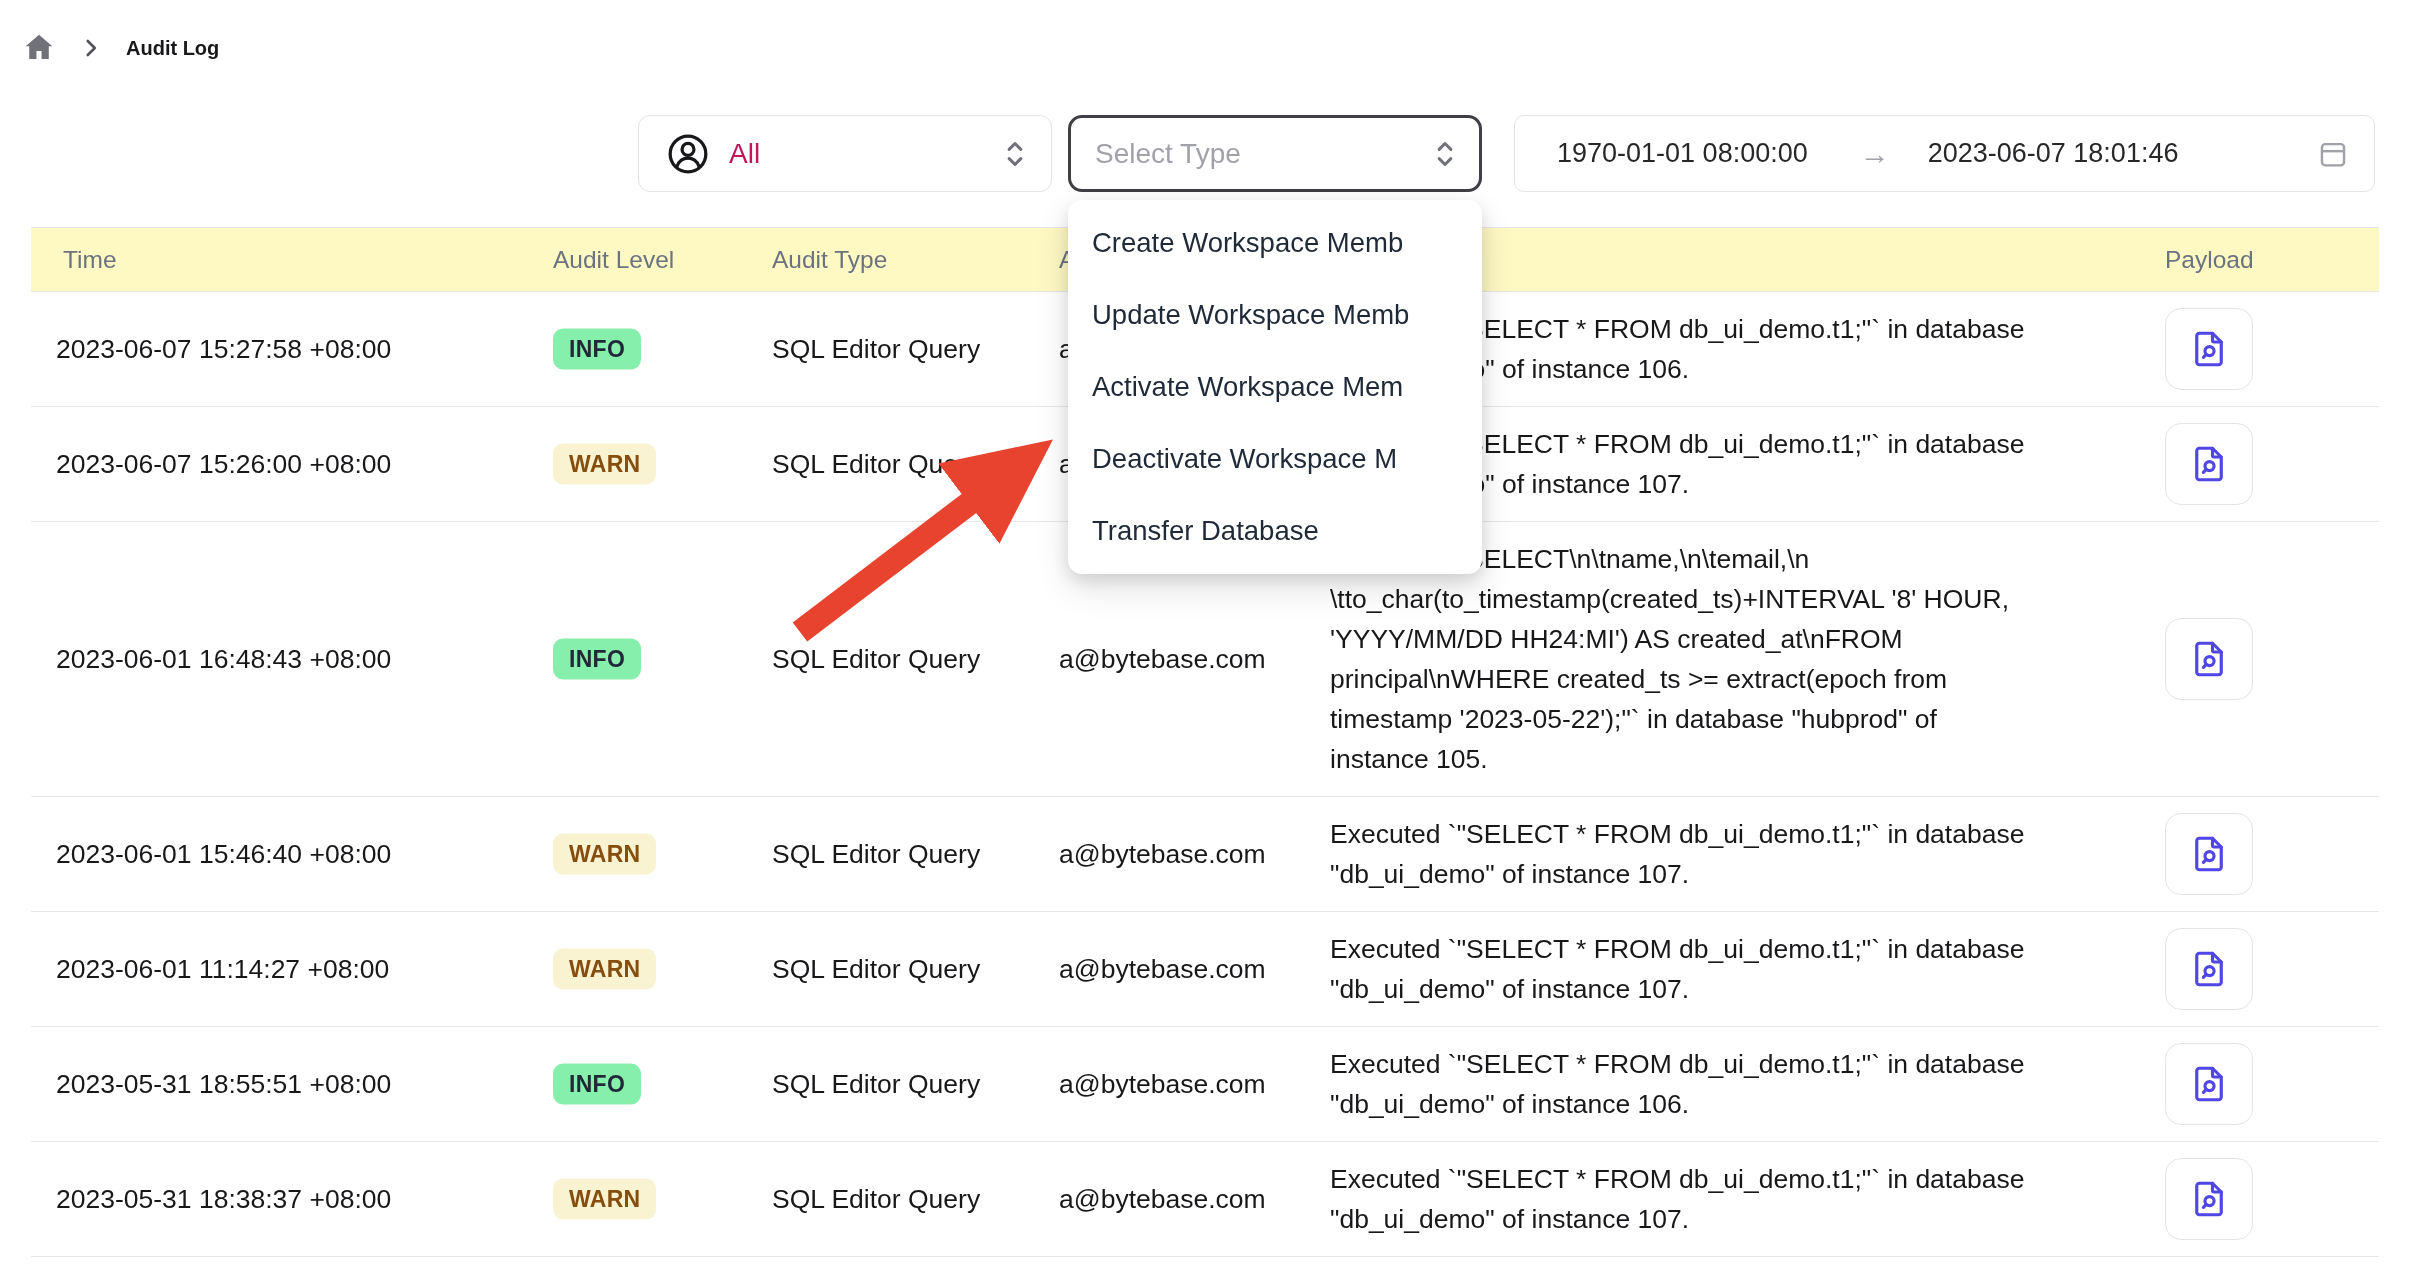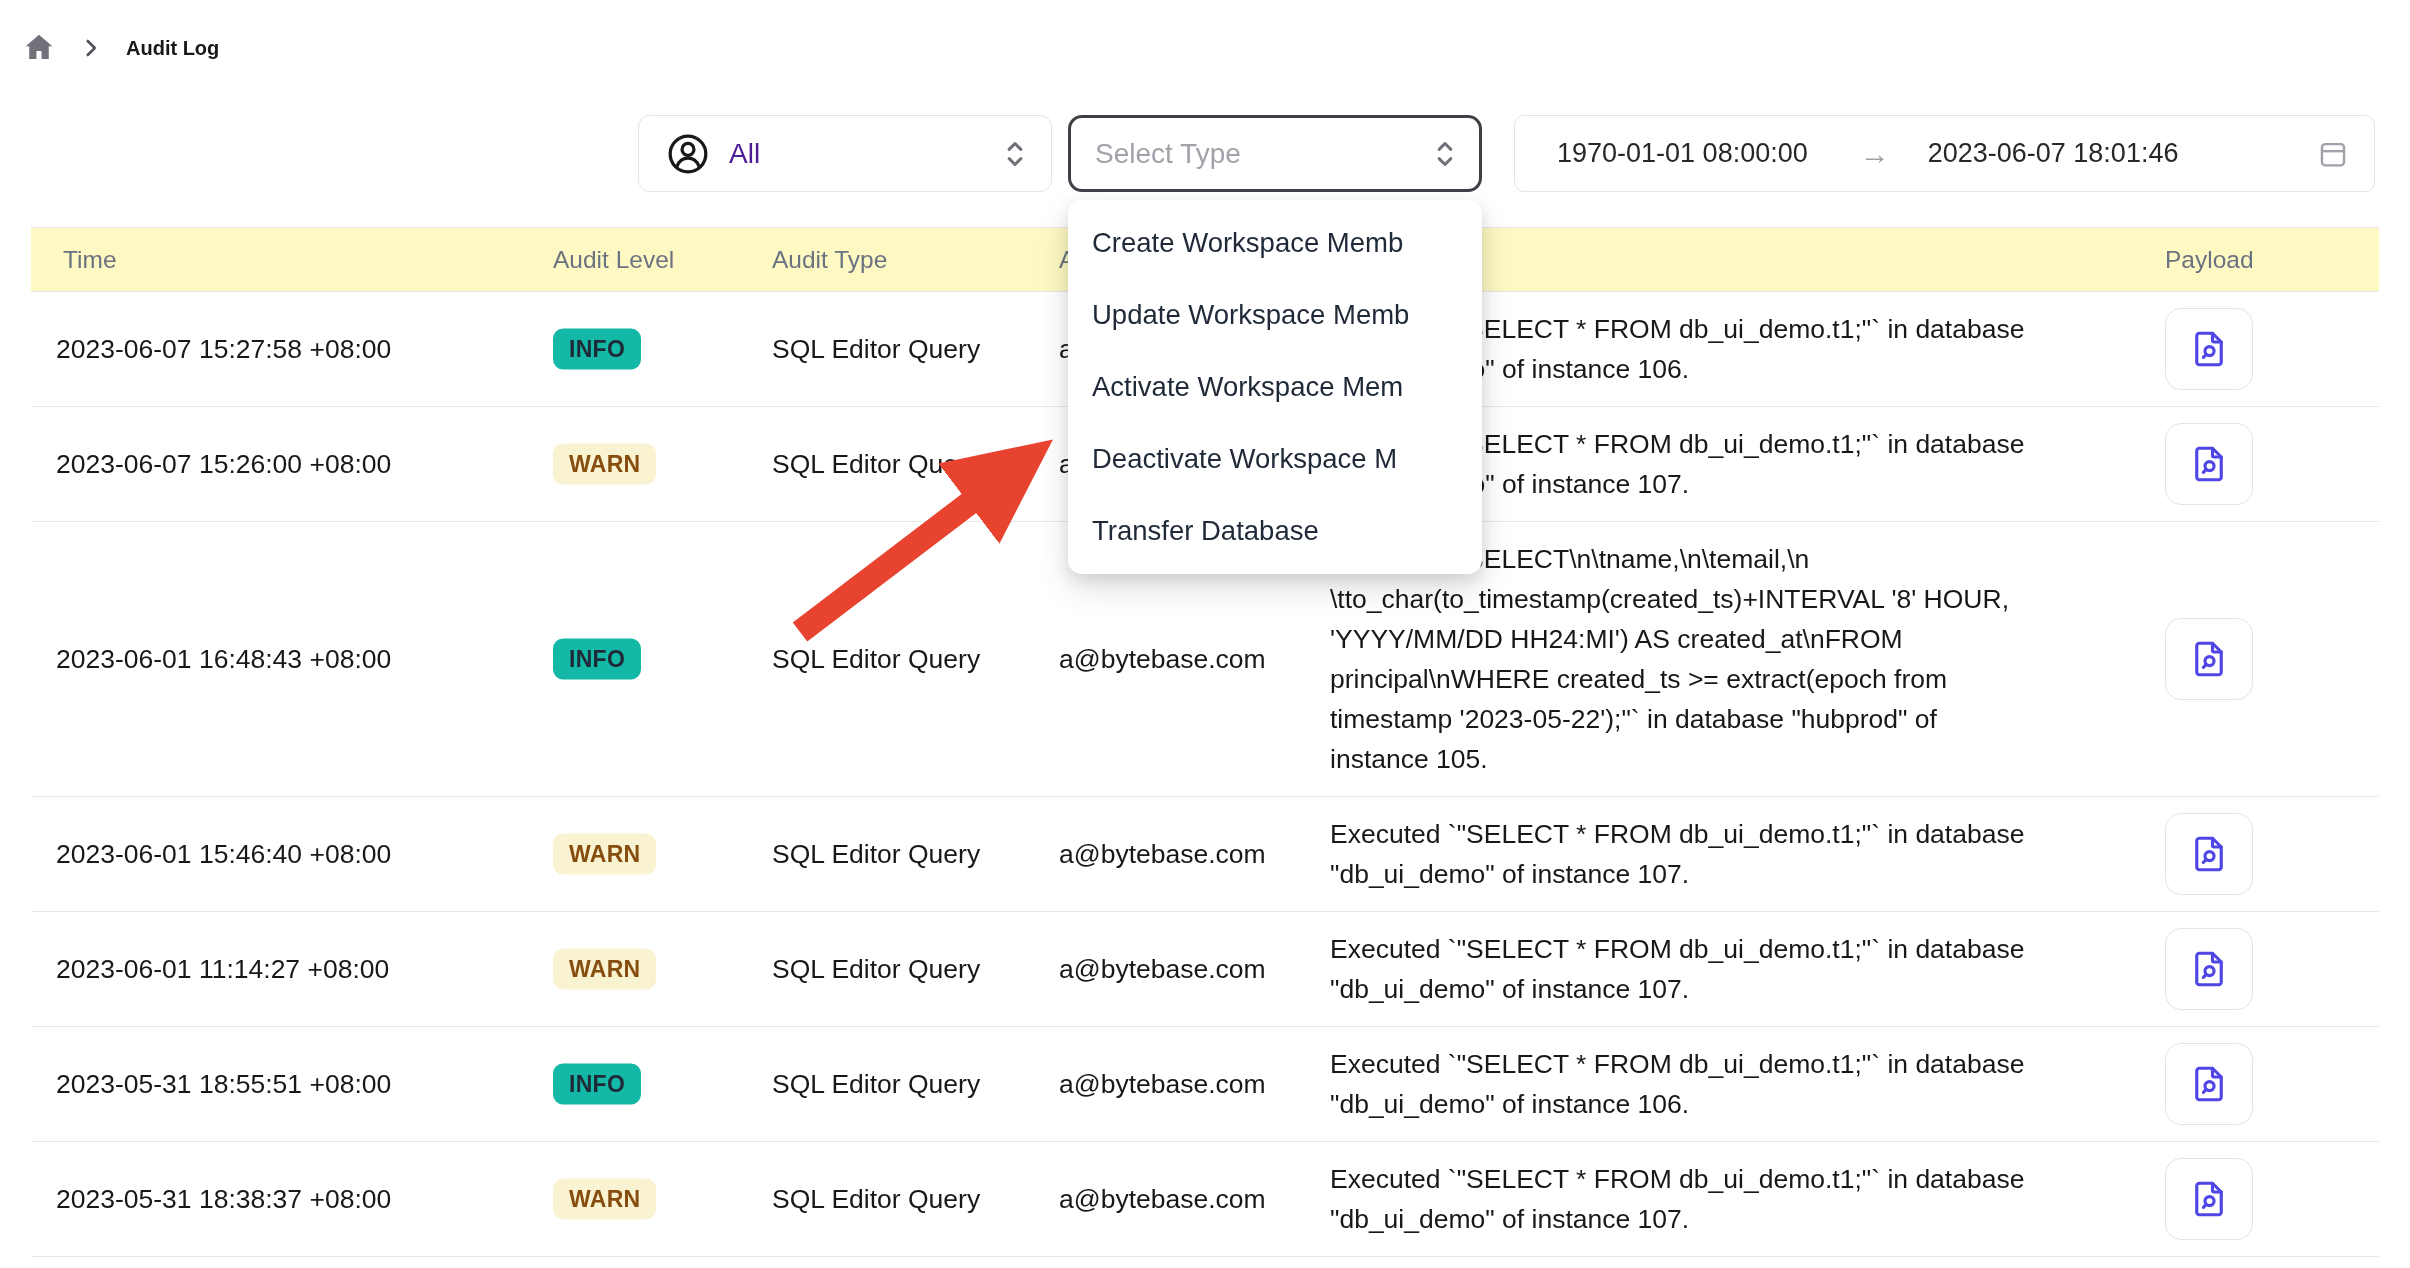--- a/index.html
+++ b/index.html
@@ -7,21 +7,21 @@
     position:relative;width:2410px;height:1268px;overflow:hidden;background:#ffffff;
     font-family:"Liberation Sans","DejaVu Sans",sans-serif;color:#18181b;
   }
   
   .breadcrumb{position:absolute;left:22px;top:26px;height:44px;display:flex;align-items:center;gap:22px;}
   .breadcrumb .title{font-size:20px;font-weight:600;color:#18181b;}
   
   .selectbox{position:absolute;top:115px;height:77px;background:#fff;box-sizing:border-box;
     display:flex;align-items:center;border:1.5px solid #e4e4e7;border-radius:12px;}
   #actor-select{left:638px;width:414px;padding:0 22px 0 26px;gap:18px;}
-  #actor-select .val{font-size:28px;color:#4c1d95;flex:1;}
+  #actor-select .val{font-size:28px;color:#be185d;flex:1;}
   #type-select{left:1068px;width:414px;border:3px solid #3f3f46;border-radius:14px;padding:0 20px 0 24px;}
   #type-select .placeholder{font-size:28px;color:#a1a1aa;flex:1;}
   #date-range{left:1514px;width:861px;border-radius:10px;padding:0 24px 0 42px;}
   #date-range .d{font-size:27px;color:#27272a;}
   #date-range .arrow{color:#a1a1aa;font-size:30px;margin:0 38px 0 52px;}
   #date-range .spacer{flex:1;}
   
   .menu{position:absolute;left:1068px;top:200px;width:414px;box-sizing:border-box;background:#fff;
     border-radius:14px;padding:7px 0;box-shadow:0 6px 16px rgba(0,0,0,.10),0 14px 34px rgba(0,0,0,.12);
     z-index:30;overflow:hidden;}
@@ -35,21 +35,21 @@
   .th.c-actor{left:1028px;} .th.c-comment{left:1299px;} .th.c-payload{left:2134px;}
   .row{position:relative;min-height:114px;border-bottom:1px solid #e7e7ea;display:flex;align-items:center;}
   .row .cell{position:absolute;top:50%;transform:translateY(-50%);font-size:26.5px;color:#18181b;white-space:nowrap;}
   .cell.time{left:25px;}
   .cell.level{left:522px;}
   .cell.type{left:741px;}
   .cell.actor{left:1028px;}
   .comment{margin-left:1299px;width:812px;padding:17px 0;font-size:26.5px;line-height:40px;
     color:#18181b;white-space:pre;}
   .badge{display:inline-block;padding:7px 16px;border-radius:10px;font-size:23px;font-weight:600;letter-spacing:.3px;}
-  .badge-info{background:#14b8a6;color:#1f2937;}
+  .badge-info{background:#86efac;color:#1f2937;}
   .badge-warn{background:#faf3d1;color:#854d0e;}
   .payload-btn{position:absolute;left:2134px;top:50%;transform:translateY(-50%);width:88px;height:82px;
     box-sizing:border-box;border:1.5px solid #e4e4e7;border-radius:16px;background:#fff;
     display:flex;align-items:center;justify-content:center;cursor:pointer;padding:0;}
   .stub-row{height:15px;background:#fff;}
   
   #annotation{position:absolute;left:0;top:0;z-index:40;pointer-events:none;}
   .icon{display:inline-flex;align-items:center;justify-content:center;flex:none;}
 </style>
 </head>

